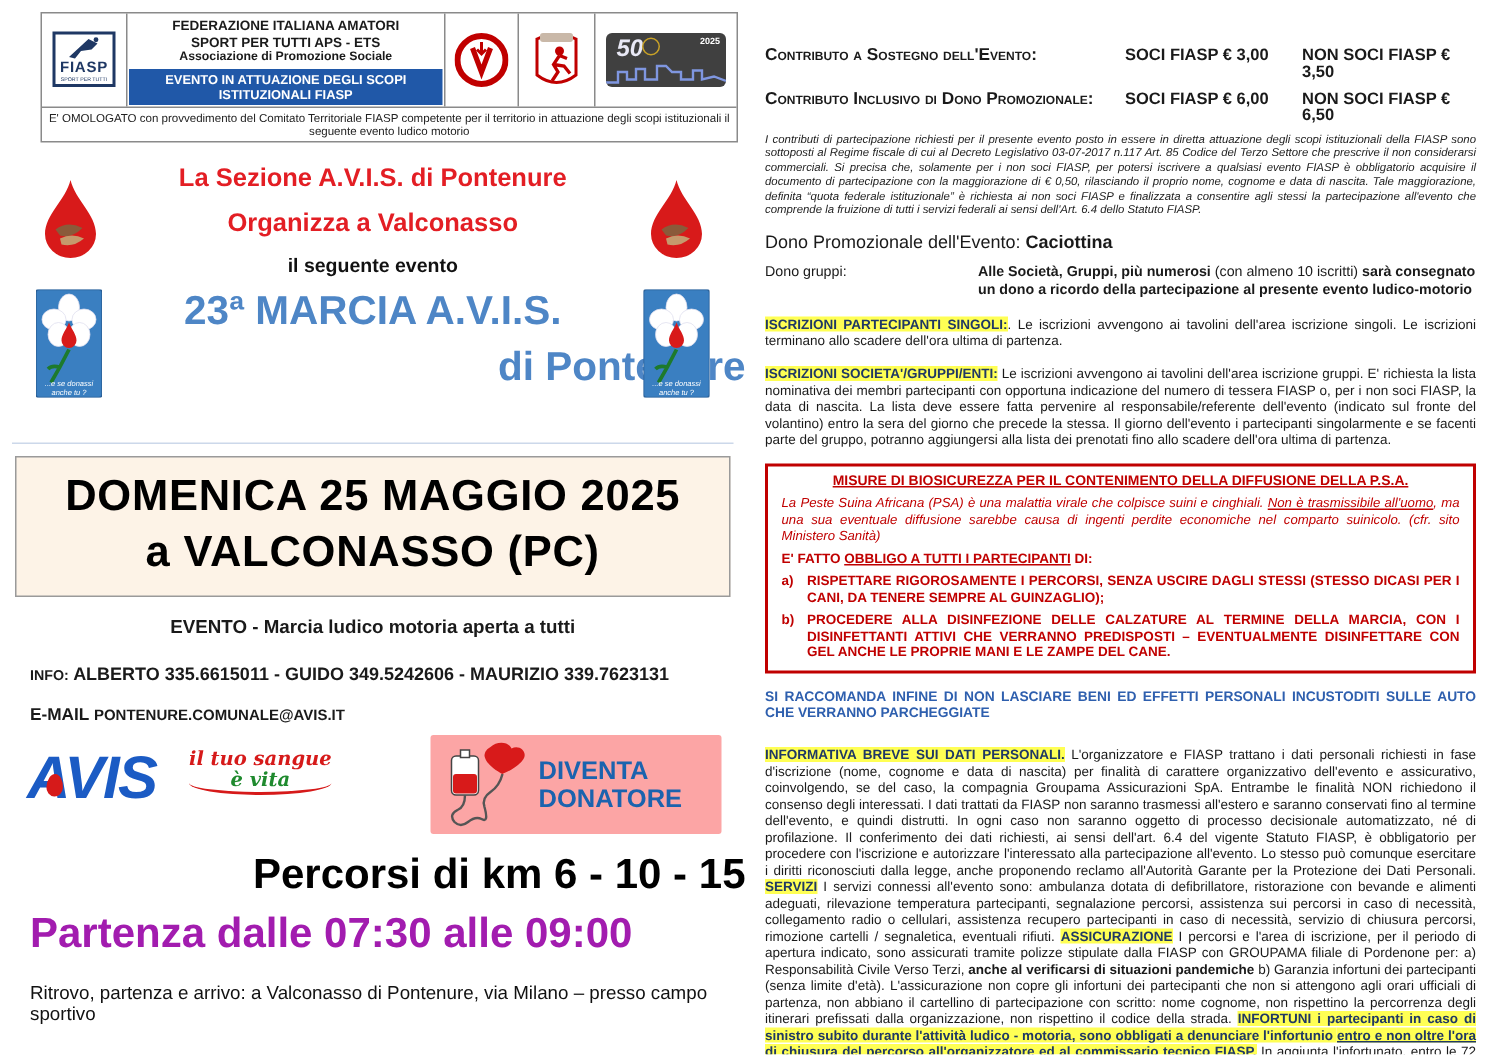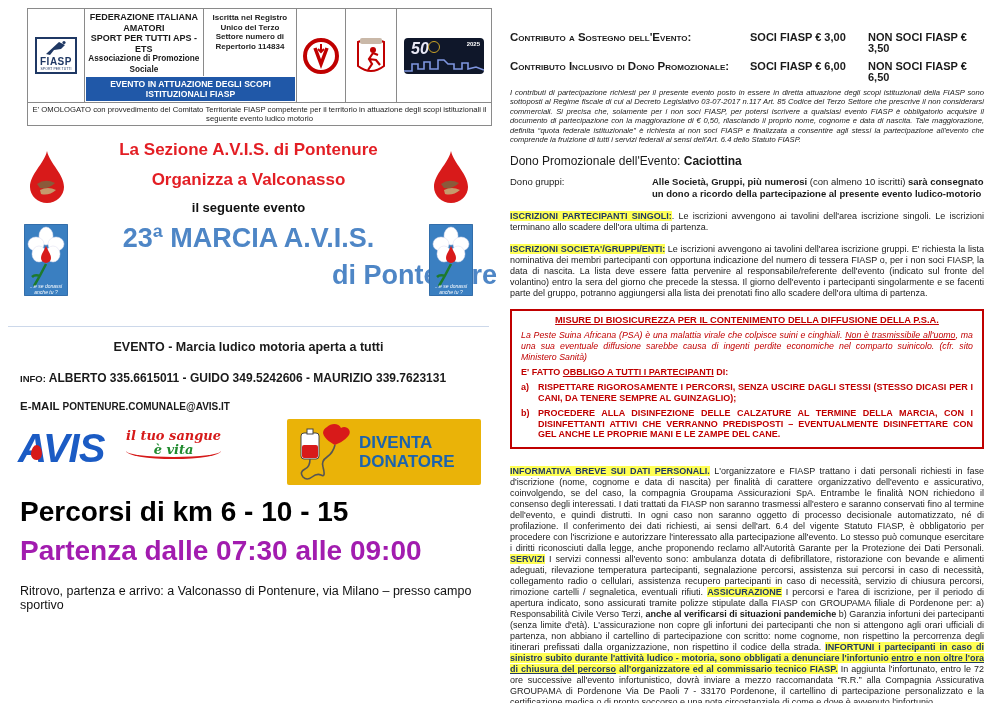--- a/index.html
+++ b/index.html
@@ -17,21 +17,21 @@
   .mid-block{flex:1;display:flex;flex-direction:column;}
   .mid-row{display:flex;flex:1;}
   .fed-text{flex:1.35;text-align:center;font-weight:bold;font-size:9px;line-height:10.5px;padding:3px 2px 1px;}
   .fed-text .fed3{font-weight:bold;font-size:8.2px;}
   .registry{flex:1;border-left:1px solid #8a8a8a;text-align:center;font-size:8px;line-height:9.5px;
             padding:4px 4px 1px;font-weight:bold;color:#222;}
   .blue-bar{background:#2058a8;color:#fff;font-weight:bold;font-size:8.6px;text-align:center;
             padding:2px 0;margin:1px 1px 1px 1px;}
   .hlogo{border-left:1px solid #8a8a8a;display:flex;align-items:center;justify-content:center;padding:1px 3px;}
   .header-bottom{border-top:1px solid #8a8a8a;font-size:7.7px;text-align:center;padding:2px 2px;color:#222;}
-  .fifty-badge{width:80px;height:36px;background:#0f172a;border-radius:4px;position:relative;overflow:hidden;}
+  .fifty-badge{width:80px;height:36px;background:#404040;border-radius:4px;position:relative;overflow:hidden;}
   .fifty-num{position:absolute;left:7px;top:2px;color:#e8e8f5;font-weight:bold;font-size:16px;font-style:italic;}
   .fifty-ring{position:absolute;left:24px;top:3px;width:10px;height:10px;border:1.5px solid #c9a227;border-radius:50%;}
   .fifty-year{position:absolute;right:4px;top:3px;color:#fff;font-size:6px;font-weight:bold;}
 
   .title-zone{position:relative;height:178px;}
   .t-org{color:#e31e24;font-weight:bold;font-size:17px;text-align:center;margin-top:14px;}
   .t-org2{color:#e31e24;font-weight:bold;font-size:17px;text-align:center;margin-top:10px;}
   .t-seg{font-weight:bold;font-size:13px;text-align:center;margin-top:10px;color:#111;}
   .t-big{color:#4e86c6;font-weight:bold;font-size:27px;text-align:center;margin-top:8px;}
   .t-big2{color:#4e86c6;font-weight:bold;font-size:27px;text-align:right;margin-top:6px;}
@@ -46,23 +46,23 @@
   .email-line{margin:15px 0 0 20px;font-weight:bold;font-size:11.5px;}
   .email-value{font-size:10px;}
   .logos-row{margin:4px 16px 0 18px;display:flex;justify-content:space-between;align-items:center;height:72px;}
   .avis-logo{position:relative;width:200px;height:58px;}
   .avis-word{font-weight:bold;font-style:italic;color:#1b5bc4;font-size:40px;letter-spacing:-1px;line-height:50px;}
   .avis-drop{position:absolute;left:13px;top:22px;width:11px;height:15px;background:#d61a1a;
              border-radius:50% 50% 50% 50%/60% 60% 40% 40%;transform:rotate(3deg);}
   .avis-script{position:absolute;left:108px;top:6px;font-family:"DejaVu Serif",serif;font-style:italic;
                font-weight:bold;font-size:13px;color:#d61a1a;line-height:14px;white-space:nowrap;}
   .avis-script .green{color:#1f8a2e;display:block;text-align:center;border-bottom:2px solid #d61a1a;border-radius:50%;}
-  .donor-badge{width:182px;height:66px;background:#eab308;border-radius:2px;display:flex;align-items:center;padding:0 6px;}
+  .donor-badge{width:182px;height:66px;background:#fca5a5;border-radius:2px;display:flex;align-items:center;padding:0 6px;}
   .donor-text{color:#1b63ae;font-weight:bold;font-size:17px;line-height:19px;margin-left:4px;}
-  .big-black{margin:8px 0 0 20px;font-weight:bold;font-size:28px;color:#000;}
+  .big-black{margin:8px 0 0 20px;font-weight:bold;font-size:28px;color:#000;text-align:right;}
   .big-black2{margin:7px 0 0 20px;font-weight:bold;font-size:28px;color:#a21caf;}
   .plain-line{margin:17px 20px 0 20px;font-size:12.5px;color:#111;}
 
   
   .col-right{position:absolute;left:500px;top:0;width:494px;height:703px;box-sizing:border-box;
              padding:32px 10px 0 10px;font-size:9px;line-height:11px;color:#1a1a1a;}
   .fees-grid{display:grid;grid-template-columns:240px 118px auto;row-gap:7px;font-weight:bold;}
   .fees-label{font-variant:small-caps;font-size:11.5px;}
   .fees-val{font-size:11px;}
   .fees-note{margin-top:5px;font-style:italic;font-size:7.6px;line-height:9.4px;text-align:justify;color:#222;}
@@ -106,21 +106,20 @@
             <span class="fiasp-sub">SPORT PER TUTTI</span>
           </div>
         </div>
         <div class="mid-block">
           <div class="mid-row">
             <div class="fed-text">
               <div>FEDERAZIONE ITALIANA AMATORI</div>
               <div>SPORT PER TUTTI  APS - ETS</div>
               <div class="fed3">Associazione di Promozione Sociale</div>
             </div>
-            <div class="registry">Iscritta nel Registro Unico del Terzo Settore numero di Repertorio 114834</div>
           </div>
           <div class="blue-bar">EVENTO IN ATTUAZIONE DEGLI SCOPI ISTITUZIONALI FIASP</div>
         </div>
         <div class="hlogo" style="width:42px;">
           <svg width="36" height="36" viewBox="0 0 36 36">
             <circle cx="18" cy="18" r="16" fill="#fff" stroke="#c00000" stroke-width="4"></circle>
             <path d="M12 10 L18 26 L24 10" stroke="#c00000" stroke-width="3.5" fill="none"></path>
             <path d="M18 6 L18 14 M15 11 L18 14 L21 11" stroke="#c00000" stroke-width="2" fill="none"></path>
           </svg>
         </div>
@@ -197,20 +196,24 @@
       </span>
 
       <div class="t-org">La Sezione A.V.I.S. di Pontenure</div>
       <div class="t-org2">Organizza a Valconasso</div>
       <div class="t-seg">il seguente evento</div>
       <div class="t-big">23ª MARCIA A.V.I.S.</div>
       <div class="t-big2">di Pontenure</div>
     </div>
     <div class="divider"></div>
 
+    <div class="date-box">
+      <div class="date-line">DOMENICA 25 MAGGIO 2025</div>
+      <div class="date-line">a  VALCONASSO (PC)</div>
+    </div>
 
     <div class="evento-line">EVENTO - Marcia ludico  motoria aperta a tutti</div>
 
     <div class="info-line">
       <span class="info-label">INFO:</span>
       <span>ALBERTO 335.6615011 - GUIDO 349.5242606 - MAURIZIO 339.7623131</span>
     </div>
 
     <div class="email-line">
       <span>E-MAIL</span>
@@ -283,16 +286,17 @@
       <div class="psa-item">
         <span>a)</span>
         <span>RISPETTARE RIGOROSAMENTE I PERCORSI, SENZA USCIRE DAGLI STESSI (STESSO DICASI PER I CANI, DA TENERE SEMPRE AL GUINZAGLIO);</span>
       </div>
       <div class="psa-item">
         <span>b)</span>
         <span>PROCEDERE ALLA DISINFEZIONE DELLE CALZATURE AL TERMINE DELLA MARCIA, CON I DISINFETTANTI ATTIVI CHE VERRANNO PREDISPOSTI – EVENTUALMENTE DISINFETTARE CON GEL ANCHE LE PROPRIE MANI E LE ZAMPE DEL CANE.</span>
       </div>
     </div>
 
+    <div class="reminder">SI RACCOMANDA INFINE DI NON LASCIARE BENI ED EFFETTI PERSONALI INCUSTODITI SULLE AUTO CHE VERRANNO PARCHEGGIATE</div>
 
     <div class="privacy"><span class="hlb">INFORMATIVA BREVE SUI DATI PERSONALI.</span><span> L'organizzatore e FIASP trattano i dati personali richiesti in fase d'iscrizione (nome, cognome e data di nascita) per finalità di carattere organizzativo dell'evento e assicurativo, coinvolgendo, se del caso, la compagnia Groupama Assicurazioni SpA. Entrambe le finalità NON richiedono il consenso degli interessati. I dati trattati da FIASP non saranno trasmessi all'estero e saranno conservati fino al termine dell'evento, e quindi distrutti. In ogni caso non saranno oggetto di processo decisionale automatizzato, né di profilazione. Il conferimento dei dati richiesti, ai sensi dell'art. 6.4 del vigente Statuto FIASP, è obbligatorio per procedere con l'iscrizione e autorizzare l'interessato alla partecipazione all'evento. Lo stesso può comunque esercitare i diritti riconosciuti dalla legge, anche proponendo reclamo all'Autorità Garante per la Protezione dei Dati Personali.  </span><span class="hlb">SERVIZI</span><span> I servizi connessi all'evento sono: ambulanza dotata di defibrillatore, ristorazione con bevande e alimenti adeguati, rilevazione temperatura partecipanti, segnalazione percorsi, assistenza sui percorsi in caso di necessità, collegamento radio o cellulari, assistenza recupero partecipanti in caso di necessità, servizio di chiusura percorsi, rimozione cartelli / segnaletica, eventuali rifiuti.  </span><span class="hlb">ASSICURAZIONE</span><span> I percorsi e l'area di iscrizione, per il periodo di apertura indicato, sono assicurati tramite polizze stipulate dalla FIASP con GROUPAMA filiale di Pordenone per: a) Responsabilità Civile Verso Terzi, </span><span class="b">anche al verificarsi di situazioni pandemiche</span><span> b) Garanzia infortuni dei partecipanti (senza limite d'età). L'assicurazione non copre gli infortuni dei partecipanti che non si attengono agli orari ufficiali di partenza, non abbiano il cartellino di partecipazione con scritto: nome cognome, non rispettino la percorrenza degli itinerari prefissati dalla organizzazione, non rispettino il codice della strada.  </span><span class="hlb">INFORTUNI i partecipanti in caso di sinistro subito durante l'attività ludico - motoria, sono obbligati a denunciare l'infortunio </span><span class="hlbu">entro e non oltre l'ora di chiusura del percorso</span><span class="hlb"> all'organizzatore ed al commissario tecnico FIASP.</span><span> In aggiunta l'infortunato, entro le 72 ore successive all'evento infortunistico, dovrà inviare a mezzo raccomandata “R.R.” alla Compagnia Assicurativa GROUPAMA di Pordenone Via De Paoli 7 - 33170 Pordenone, il cartellino di partecipazione personalizzato e la certificazione medica o di pronto soccorso e una nota circostanziale di come e dove è avvenuto l'infortunio. </span></div>
   </div>
 </div>
 
 </body></html>

